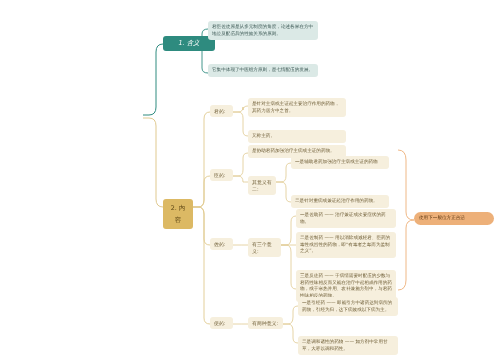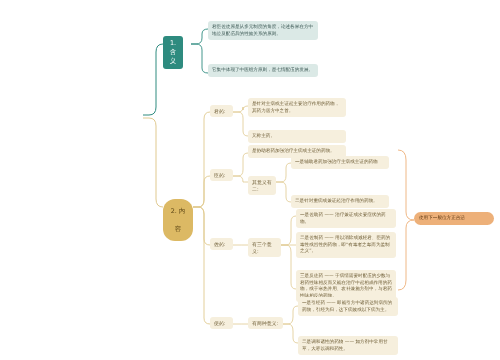--- a/index.html
+++ b/index.html
@@ -40,23 +40,23 @@
     font-size:6.4px;
     line-height:9px;
     padding:3px 5px;
     justify-content:center;
     text-align:center;
   }
   
   .lbl-tan{
     background:#dcb964;
     color:#5d4615;
-    border-radius:12px;
+    border-radius:3px;
     font-size:6.4px;
-    line-height:18px;
+    line-height:12px;
     padding:3px 5px;
     justify-content:flex-end;
     text-align:center;
   }
   
   .box-teal{
     background:#dbe9e6;
     color:#35524e;
     border-radius:3px;
     font-size:4.6px;
@@ -131,21 +131,21 @@
     <path d="M233,324 L238,324 Q243,324 243,324 L248,324" fill="none" stroke="#e0c98f" stroke-width="0.8"></path>
     <path d="M283,324 L288,324 Q293,324 293,317 L293,311 Q293,306 298,306" fill="none" stroke="#e0c98f" stroke-width="0.8"></path>
     <path d="M283,324 L288,324 Q293,324 293,331 L293,338 Q293,343 298,343" fill="none" stroke="#e0c98f" stroke-width="0.8"></path>
     <path d="M358,343 L366,343" fill="none" stroke="#e0c98f" stroke-width="0.8"></path>
 
     <path d="M398,150 Q406,150 406,160 L406,212 Q406,220 414,220" fill="none" stroke="#edb079" stroke-width="0.9"></path>
     <path d="M398,290 Q406,290 406,280 L406,228 Q406,220 414,220" fill="none" stroke="#edb079" stroke-width="0.9"></path>
   </svg>
 
 
-  <div class="node lbl-teal" style="left:163px;top:36px;width:20px;">
+  <div class="node lbl-teal" style="left:163px;top:36px;width:52px;font-style:italic;">
     <span class="txt">1. 含义</span>
   </div>
 
   <div class="node box-teal" style="left:208px;top:21px;width:110px;">
     <span class="txt">君臣佐使原是从多元制度的角度，论述各界在方中地位及配伍后的性效关系的原则。</span>
   </div>
   <div class="node box-teal" style="left:208px;top:64px;width:110px;">
     <span class="txt">它集中体现了中医组方原则，是七情配伍的发展。</span>
   </div>
 

